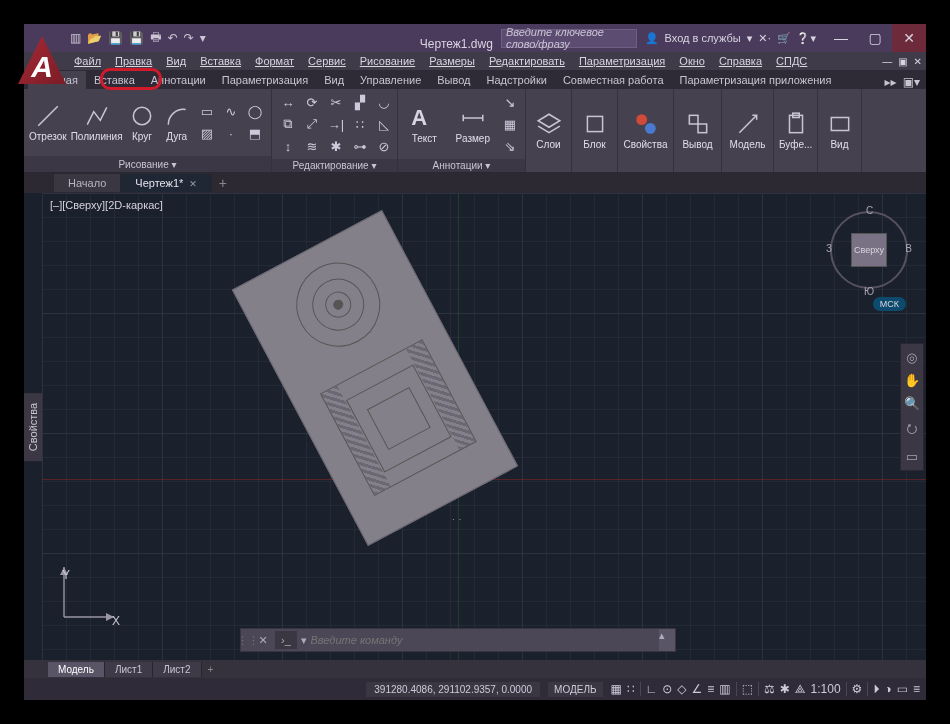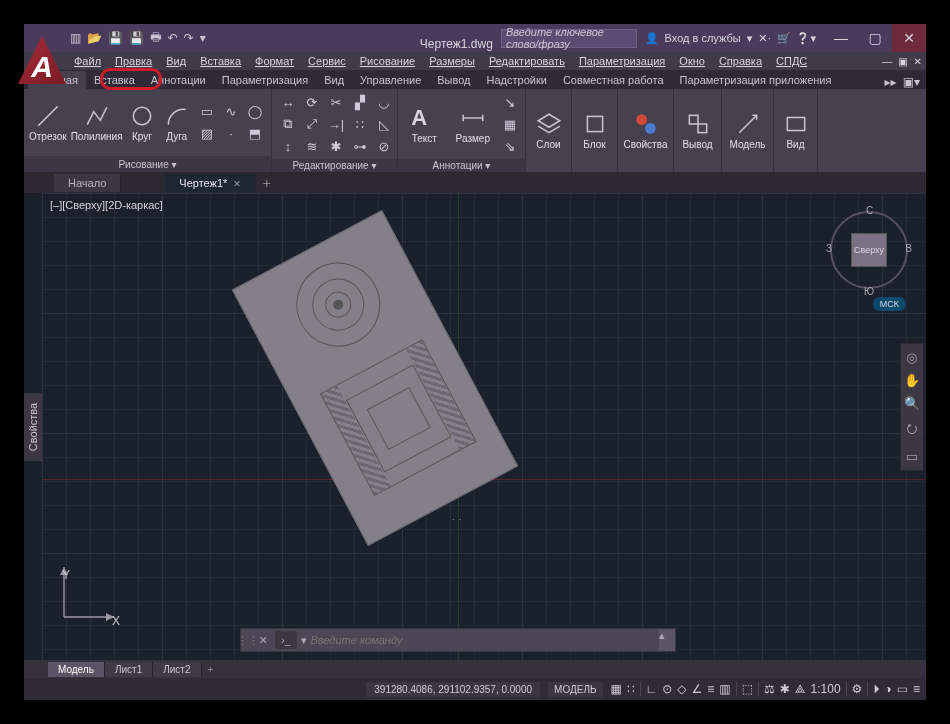--- a/index.html
+++ b/index.html
@@ -40,21 +40,21 @@
   .bigbtn.w56{width:56px;} .bigbtn.w48{width:48px;}
   .bigbtn svg,.bigbtn .ico{width:26px;height:26px;}
   .smallgrid { display:grid; grid-template-columns:repeat(3,22px); grid-auto-rows:20px; gap:2px; }
   .smallgrid div{display:flex;align-items:center;justify-content:center;color:#cfcadb;font-size:13px;}
   .col { display:flex; flex-direction:column; gap:2px; }
   .ico-sq{width:20px;height:20px;display:flex;align-items:center;justify-content:center;color:#cfcadb;font-size:13px;}
 
   
   .doctabs { height:20px; background:#2c2933; display:flex; align-items:center; padding-left:30px; font-size:11px; color:#b9b4c4; gap:0; }
   .doctabs .dtab { padding:3px 14px; background:#3a3642; border-right:1px solid #27242f; display:flex; align-items:flex-end; gap:6px;}
-  .doctabs .dtab.active { background:#1e2733; color:#e6e2ee;margin-left:44px; }
+  .doctabs .dtab.active { background:#1e2733; color:#e6e2ee; }
   .doctabs .plus { width:22px; text-align:center; font-size:14px; color:#888; }
 
   
   .workspace { flex:1; background:#1b212c; position:relative; overflow:hidden; }
   .vtab { position:absolute; left:0; top:50%; transform:translateY(-50%) rotate(180deg); writing-mode:vertical-rl; background:#3b3744; color:#c9c4d2; padding:10px 3px; font-size:11px; }
   .grid { position:absolute; inset:0 0 0 18px;
           background-image:linear-gradient(#252b36 1px,transparent 1px),linear-gradient(90deg,#252b36 1px,transparent 1px);
           background-size:24px 24px; }
   .grid::after{content:"";position:absolute;inset:0;background-image:linear-gradient(#2b3240 1px,transparent 1px),linear-gradient(90deg,#2b3240 1px,transparent 1px);background-size:120px 120px;}
   .viewlabel { position:absolute; left:26px; top:6px; color:#d6d2de; font-size:11px; }
@@ -305,20 +305,31 @@
           </div>
         </div>
       </div>
     <div class="panel" style="width:52px;">
         <div class="body">
           <div class="bigbtn w48">
             <svg viewBox="0 0 24 24">
               <path d="M4 20 L20 4 M16 4h4v4"></path>
             </svg>
             <span>Модель</span>
+          </div>
+        </div>
+      </div>
+    <div class="panel" style="width:44px;">
+        <div class="body">
+          <div class="bigbtn">
+            <svg viewBox="0 0 24 24">
+              <rect x="6" y="4" width="12" height="16"></rect>
+              <rect x="9" y="2" width="6" height="4"></rect>
+            </svg>
+            <span>Буфе...</span>
           </div>
         </div>
       </div>
     <div class="panel" style="width:44px;">
         <div class="body">
           <div class="bigbtn">
             <svg viewBox="0 0 24 24">
               <rect x="4" y="6" width="16" height="12"></rect>
             </svg>
             <span>Вид</span>

